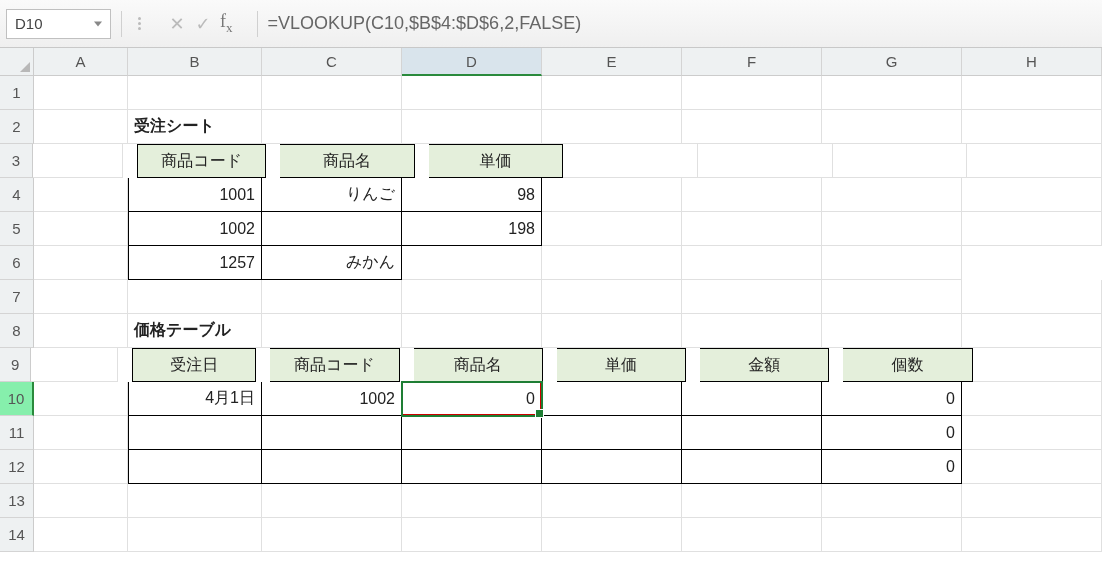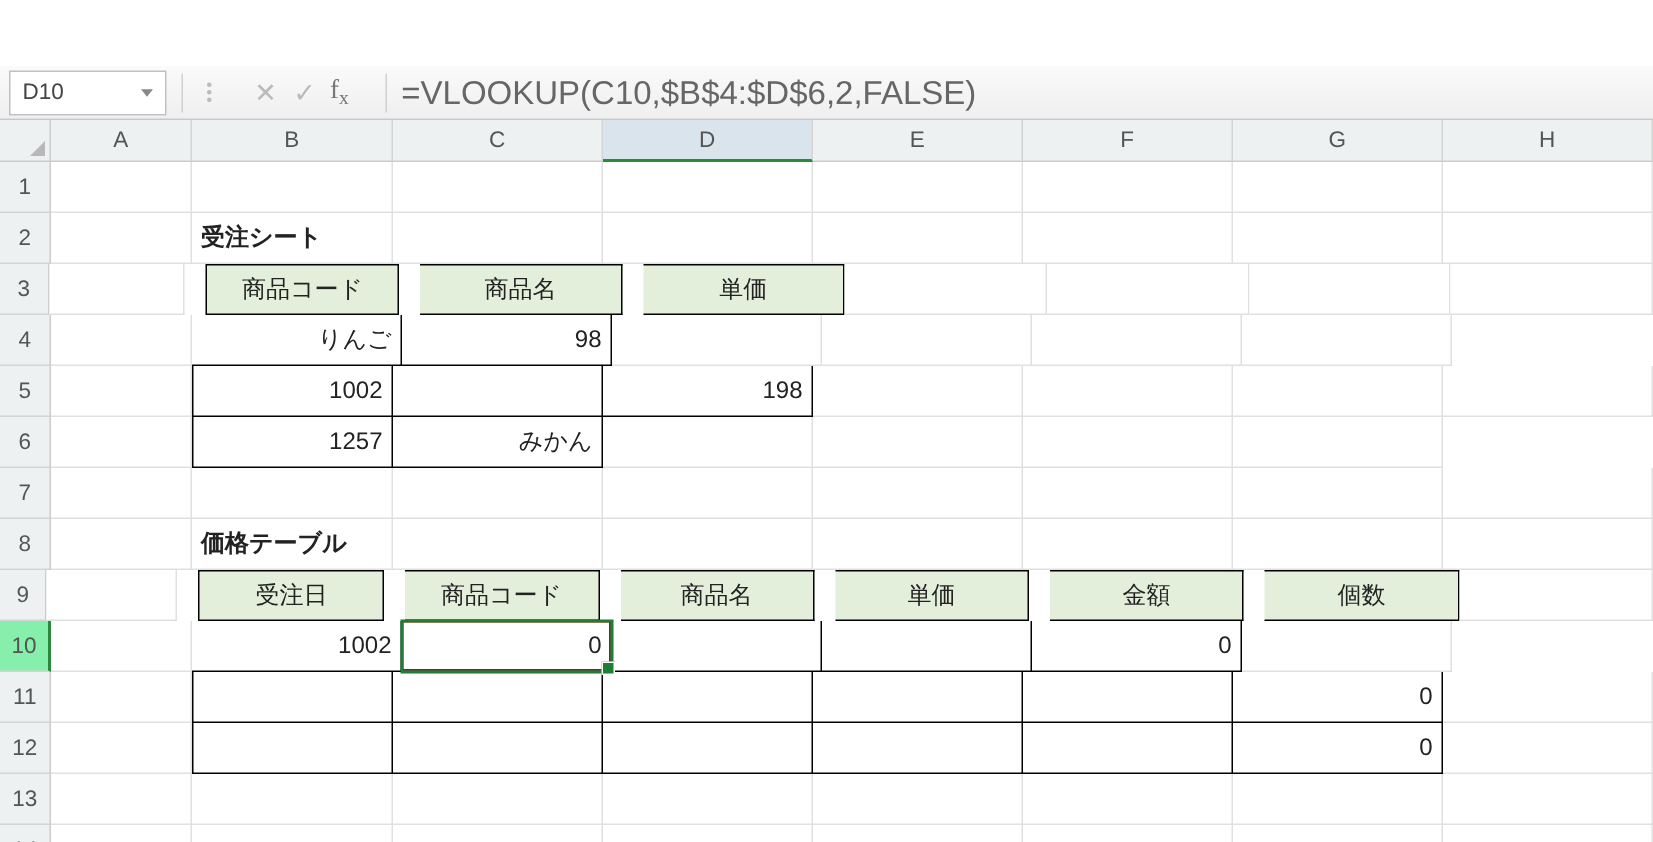--- a/index.html
+++ b/index.html
@@ -1,27 +1,27 @@
 <!DOCTYPE html>
 <html><head>
 <meta charset="utf-8">
 <style>
 * { margin:0; padding:0; box-sizing:border-box; }
 body { font-family:"Meiryo","Yu Gothic",Arial,sans-serif; font-size:15px; background:#fff; overflow:hidden; }
 
-.fb { display:flex; align-items:center; height:36px; background:linear-gradient(#fafafa,#efefef); border-bottom:1px solid #c8c8c8; padding:0 6px;margin-top:44px; }
+.fb { display:flex; align-items:center; height:48px; background:linear-gradient(#fafafa,#efefef); border-bottom:1px solid #c8c8c8; padding:0 6px; }
 .name-box { width:105px; height:30px; background:#fff; border:1px solid #c0c0c0; display:flex; align-items:center; padding:0 8px; color:#444; position:relative; }
 .name-box::after { content:""; position:absolute; right:8px; top:50%; transform:translateY(-50%); border-left:4px solid transparent; border-right:4px solid transparent; border-top:5px solid #888; }
 .sep { width:1px; height:26px; background:#d0d0d0; margin:0 10px; }
 .dots { width:14px; display:flex; flex-direction:column; align-items:center; gap:2px; margin-right:18px; }
 .dots span { width:3px; height:3px; background:#bbb; border-radius:50%; }
 .ic-btn { width:26px; text-align:center; color:#bbb; font-size:18px; }
 .fx { font-family:"Times New Roman",serif; color:#777; font-size:18px; margin:0 14px 0 4px; }
 .fx sub { font-size:13px; }
-.formula { flex:1; color:#666; font-size:22px; }
+.formula { flex:1; color:#666; font-size:18px; }
 
 .grid-wrap { position:relative; width:1102px; }
 .corner { position:absolute; left:0; top:0; width:34px; height:28px; background:#eef1f2; border-right:1px solid #ccc; border-bottom:1px solid #ccc; }
 .corner::after { content:""; position:absolute; right:3px; bottom:3px; border-left:10px solid transparent; border-bottom:10px solid #b8b8b8; }
 .col-headers { display:flex; margin-left:34px; }
 .col-h { height:28px; background:#eef1f2; border-right:1px solid #d4d4d4; border-bottom:1px solid #ccc; display:flex; align-items:center; justify-content:center; color:#555; font-size:15px; }
 .col-h.active { background:#d9e4ec; border-bottom:2px solid #2a8a3c; }
 .row { display:flex; }
 .row-h { width:34px; height:34px; background:#eef1f2; border-right:1px solid #ccc; border-bottom:1px solid #d4d4d4; display:flex; align-items:center; justify-content:center; color:#555; font-size:15px; }
 .row-h.active { background:#86efac; border-right:2px solid #2a8a3c; }
@@ -104,20 +104,21 @@
     <div class="cell wD hdr-g center b-t b-r b-b">単価</div>
     <div class="cell wE"></div>
       <div class="cell wF"></div>
       <div class="cell wG"></div>
       <div class="cell wH"></div>
     </div>
 
   <div class="row">
       <div class="row-h">4</div>
     <div class="cell wA"></div>
+    <div class="cell wB right b-l b-r b-b">1001</div>
     <div class="cell wC right b-r b-b">りんご</div>
     <div class="cell wD right b-r b-b">98</div>
     <div class="cell wE"></div>
       <div class="cell wF"></div>
       <div class="cell wG"></div>
       <div class="cell wH"></div>
     </div>
 
   <div class="row">
       <div class="row-h">5</div>
@@ -174,20 +175,21 @@
     <div class="cell wD hdr-g center b-t b-r b-b">商品名</div>
     <div class="cell wE hdr-g center b-t b-r b-b">単価</div>
     <div class="cell wG hdr-g center b-t b-r b-b">金額</div>
     <div class="cell wF hdr-g center b-t b-r b-b">個数</div>
     <div class="cell wH"></div>
     </div>
 
   <div class="row">
       <div class="row-h active">10</div>
     <div class="cell wA"></div>
+    <div class="cell wB right b-l b-r b-b">4月1日</div>
     <div class="cell wC right b-r b-b">1002</div>
     <div class="cell wD right b-r b-b active-cell">0</div>
     <div class="cell wE right b-r b-b"></div>
     <div class="cell wF right b-r b-b"></div>
     <div class="cell wG right b-r b-b">0</div>
     <div class="cell wH"></div>
     </div>
 
   <div class="row">
       <div class="row-h">11</div>

